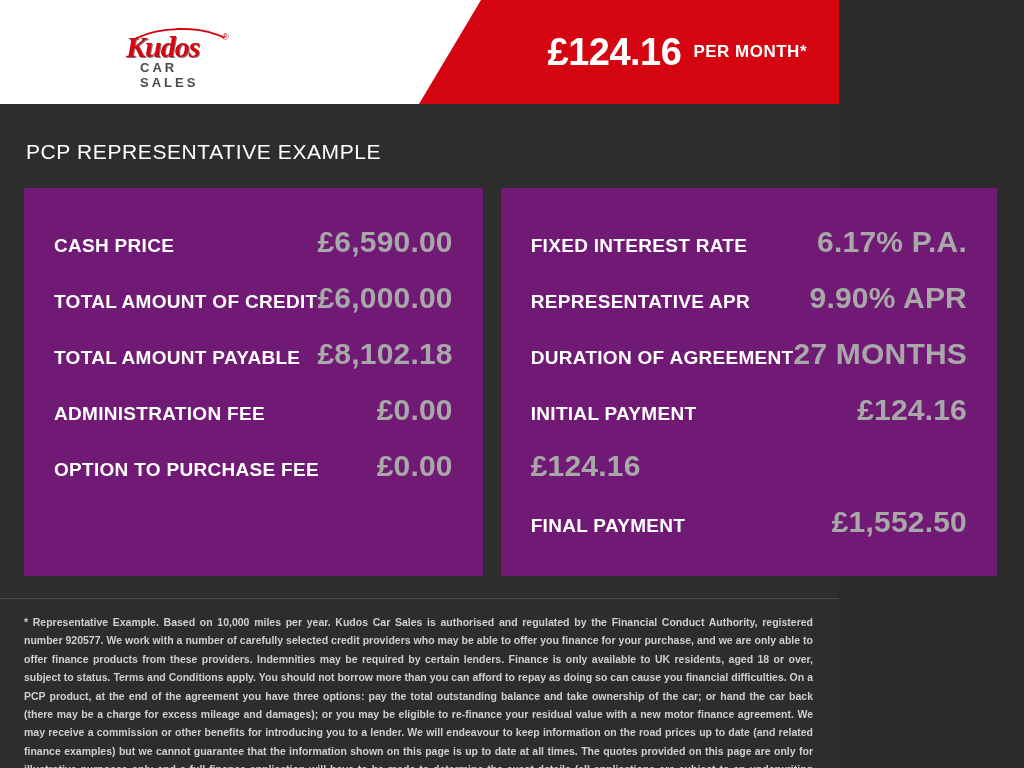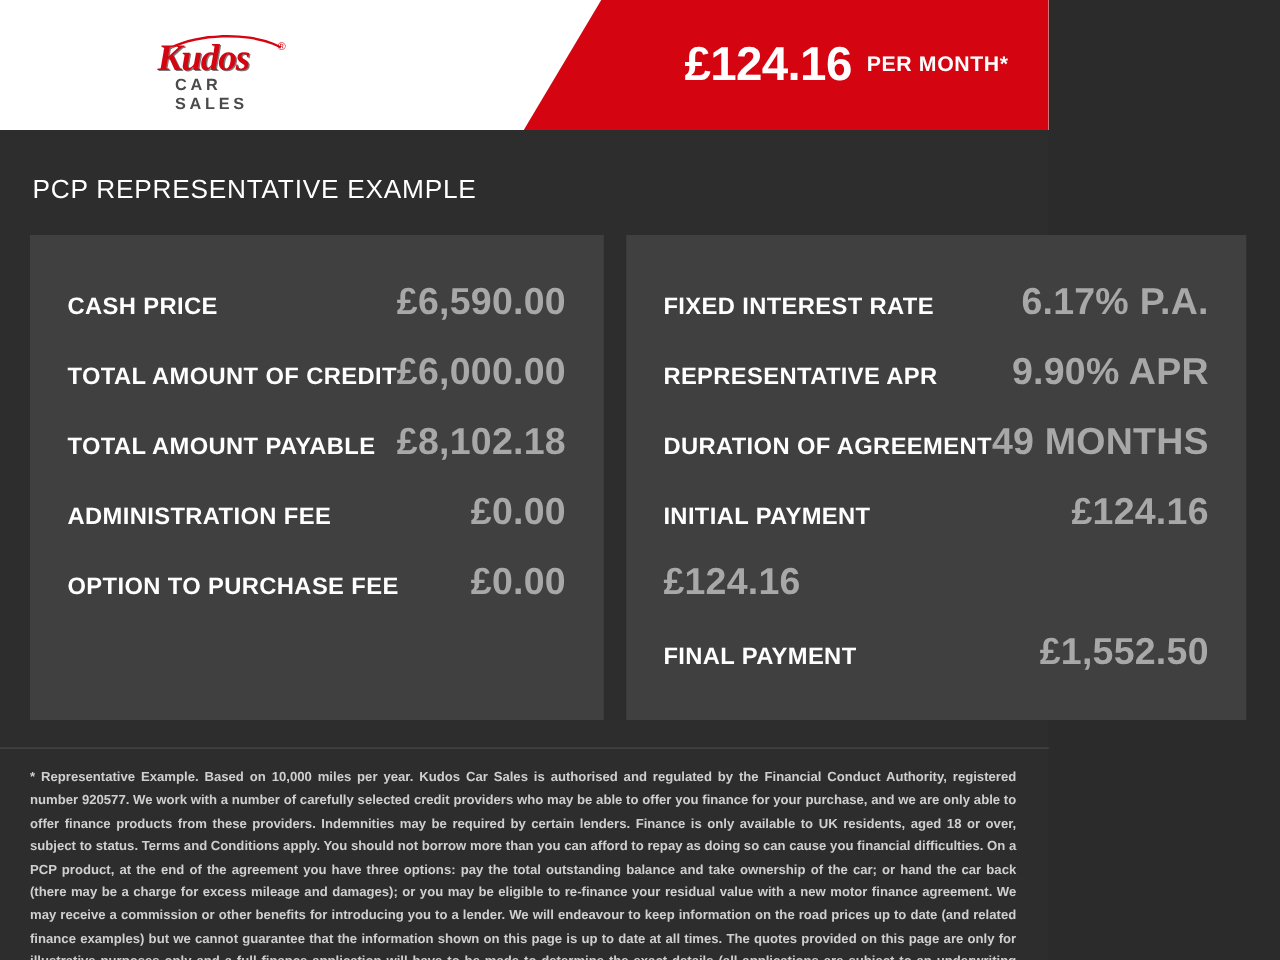--- a/index.html
+++ b/index.html
@@ -95,21 +95,21 @@
   }
 
   
   .panels {
     display: flex;
     gap: 18px;
     padding: 24px 24px 0 24px;
   }
   .panel {
     flex: 1;
-    background: #404040;
+    background: #701a75;
     padding: 26px 30px 26px 30px;
   }
   .row {
     display: flex;
     align-items: baseline;
     justify-content: space-between;
     padding: 11px 0;
   }
   .row-label {
     color: #ffffff;
@@ -193,21 +193,21 @@
       <div class="row">
         <span class="row-label">FIXED INTEREST RATE</span>
         <span class="row-value">6.17% P.A.</span>
       </div>
       <div class="row">
         <span class="row-label">REPRESENTATIVE APR</span>
         <span class="row-value">9.90% APR</span>
       </div>
       <div class="row">
         <span class="row-label">DURATION OF AGREEMENT</span>
-        <span class="row-value">49 MONTHS</span>
+        <span class="row-value">27 MONTHS</span>
       </div>
       <div class="row">
         <span class="row-label">INITIAL PAYMENT</span>
         <span class="row-value">£124.16</span>
       </div>
       <div class="row">
         <span class="row-value">£124.16</span>
       </div>
       <div class="row">
         <span class="row-label">FINAL PAYMENT</span>

